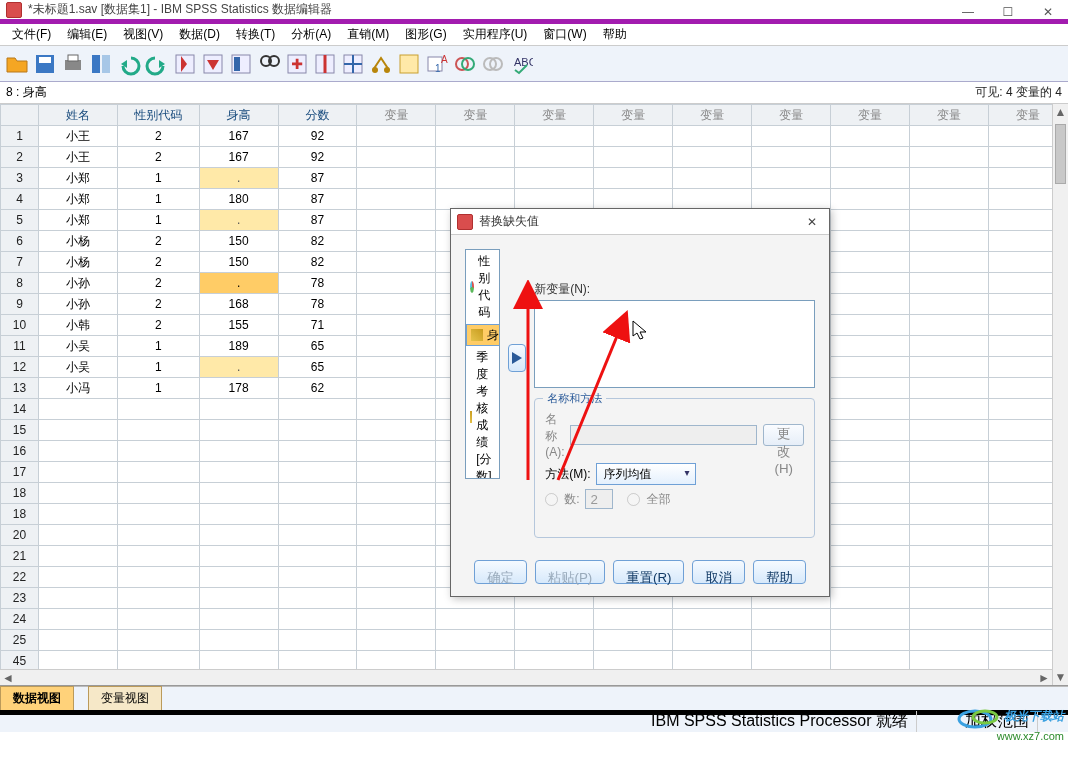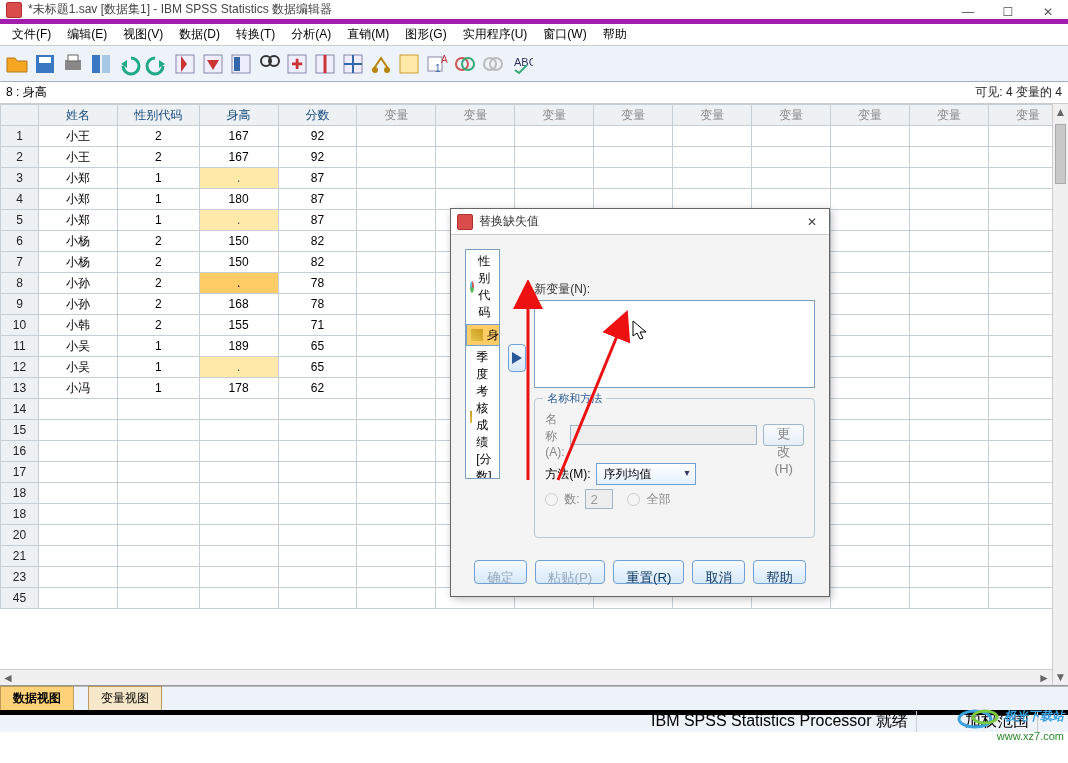--- a/index.html
+++ b/index.html
@@ -598,21 +598,69 @@
           <td></td>
           <td></td>
           <td></td>
           <td></td>
           <td></td>
           <td></td>
           <td></td>
           <td></td>
         </tr>
         <tr>
+          <th class="row-head">22</th>
+          <td></td>
+          <td></td>
+          <td></td>
+          <td></td>
+          <td></td>
+          <td></td>
+          <td></td>
+          <td></td>
+          <td></td>
+          <td></td>
+          <td></td>
+          <td></td>
+          <td></td>
+        </tr>
+        <tr>
           <th class="row-head">23</th>
+          <td></td>
+          <td></td>
+          <td></td>
+          <td></td>
+          <td></td>
+          <td></td>
+          <td></td>
+          <td></td>
+          <td></td>
+          <td></td>
+          <td></td>
+          <td></td>
+          <td></td>
+        </tr>
+        <tr>
+          <th class="row-head">24</th>
+          <td></td>
+          <td></td>
+          <td></td>
+          <td></td>
+          <td></td>
+          <td></td>
+          <td></td>
+          <td></td>
+          <td></td>
+          <td></td>
+          <td></td>
+          <td></td>
+          <td></td>
+        </tr>
+        <tr>
+          <th class="row-head">25</th>
           <td></td>
           <td></td>
           <td></td>
           <td></td>
           <td></td>
           <td></td>
           <td></td>
           <td></td>
           <td></td>
           <td></td>

